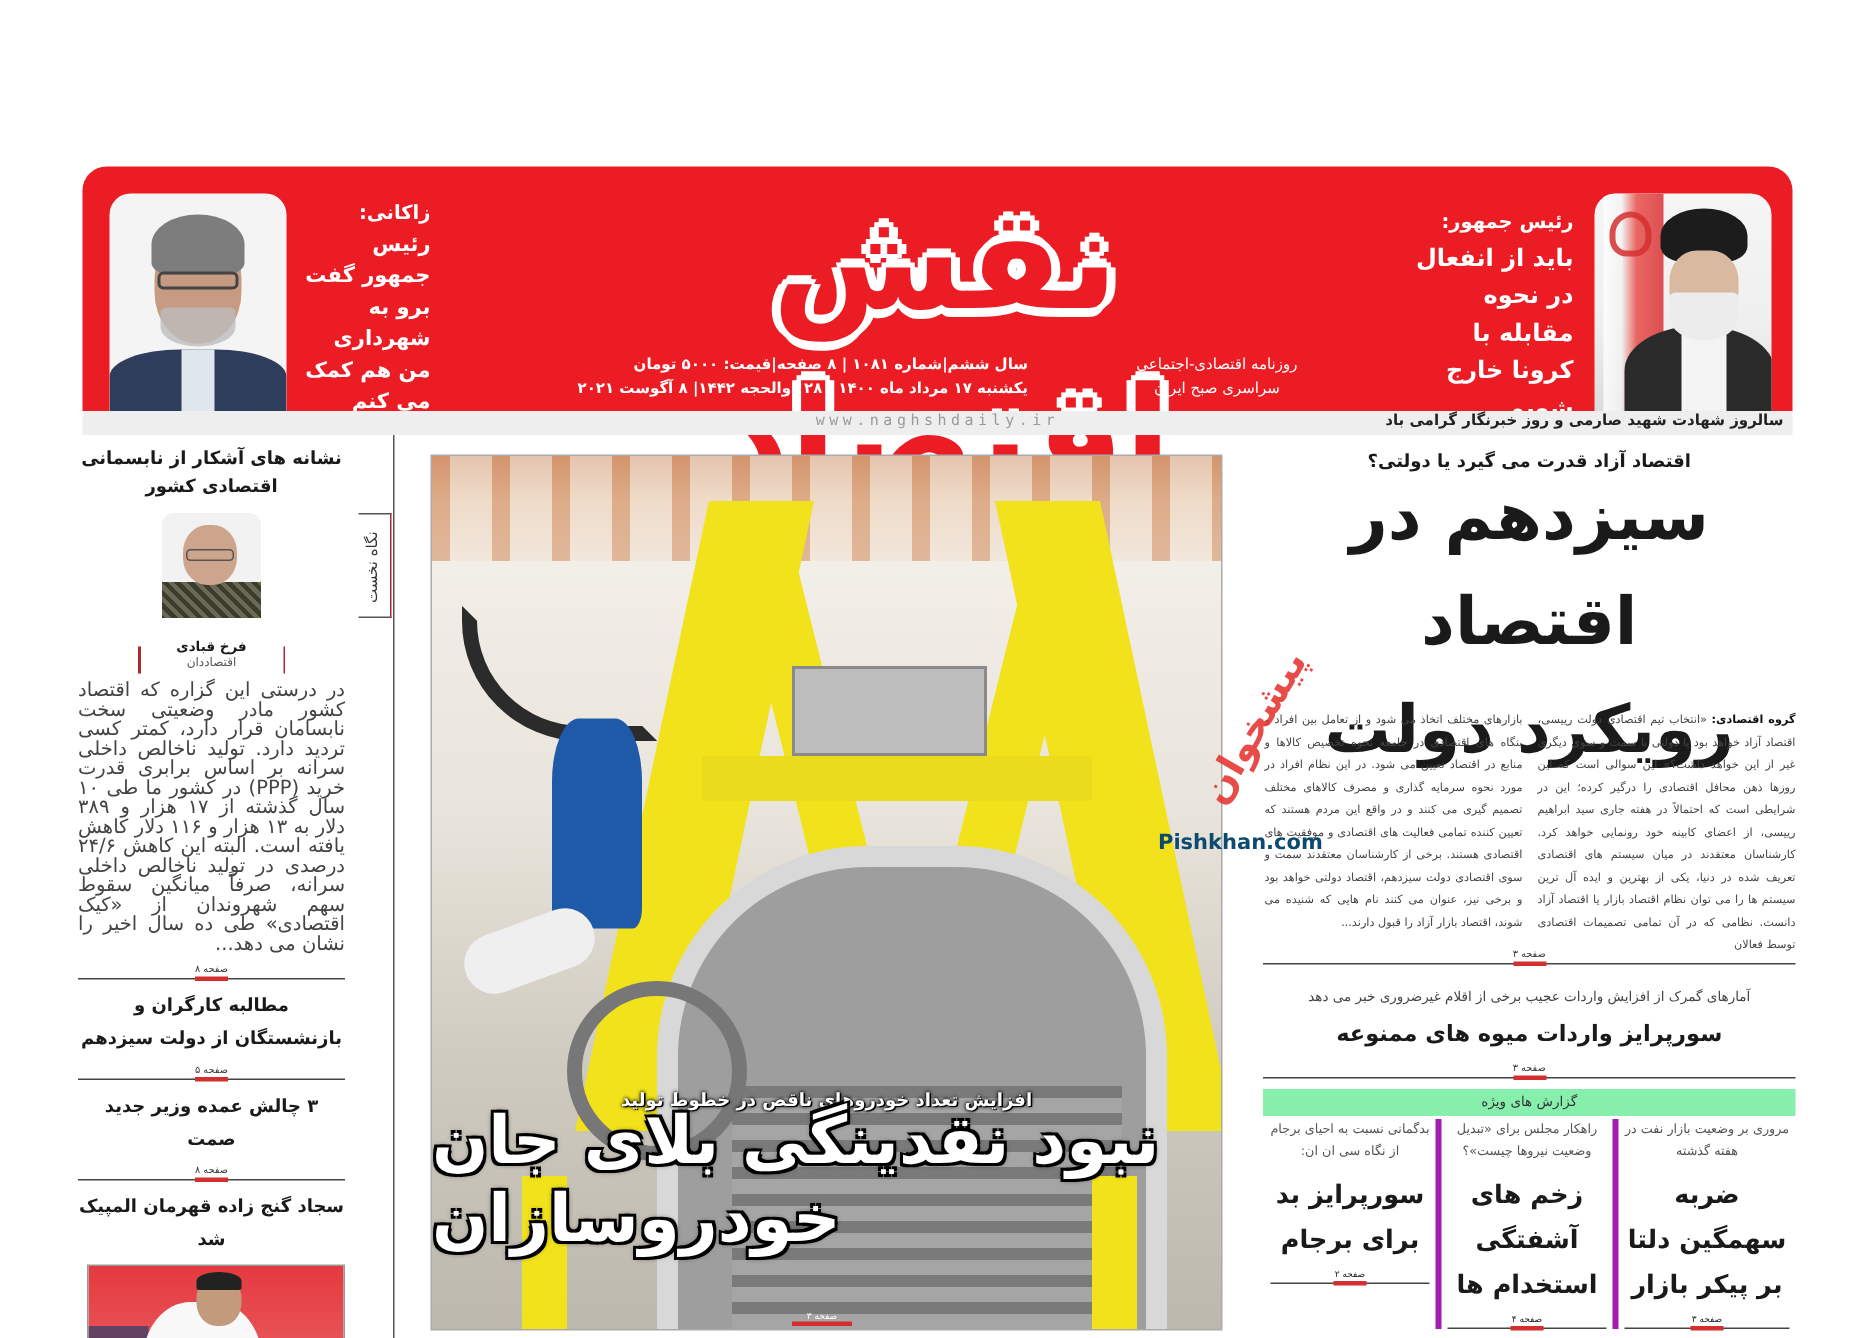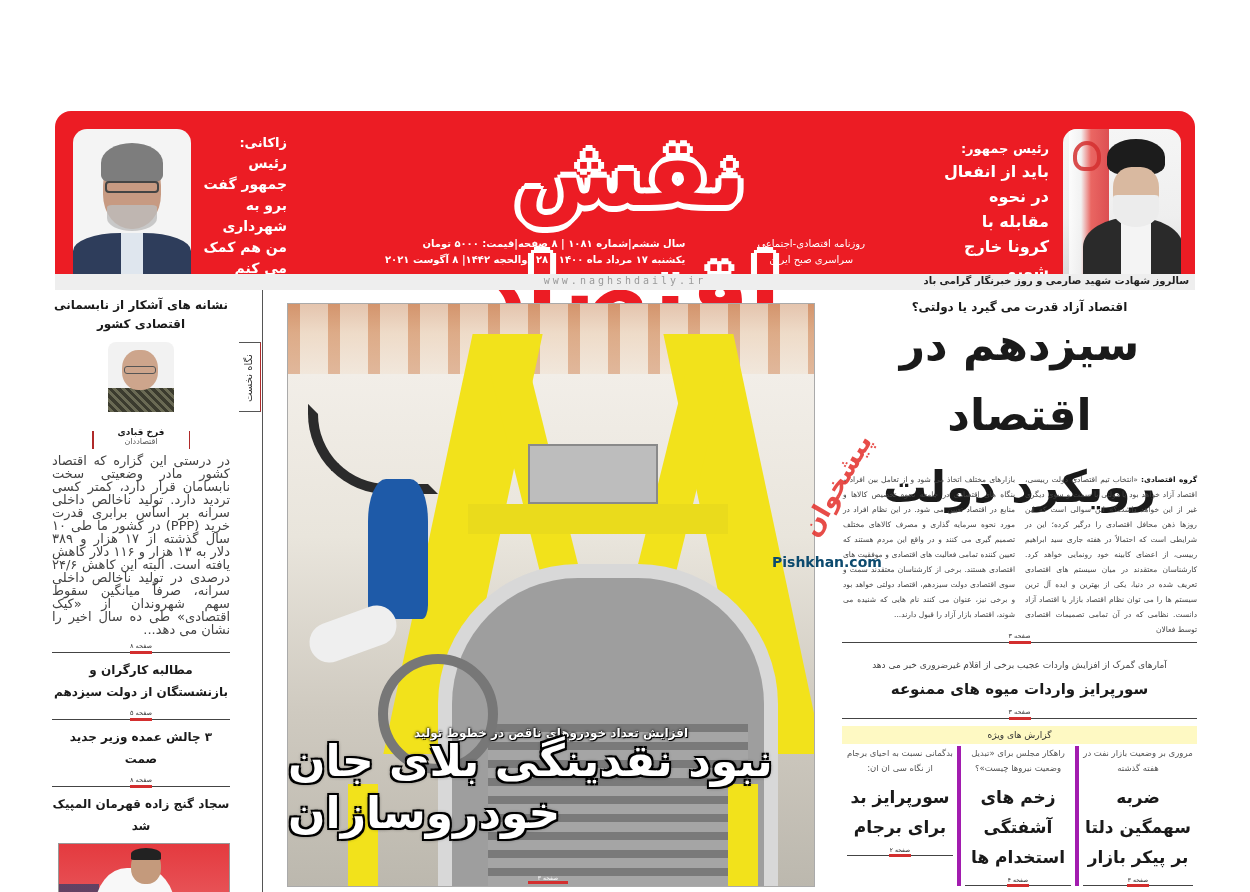--- a/index.html
+++ b/index.html
@@ -295,21 +295,21 @@
   }
   .watermark .fa { position: absolute; left: 8px; top: 0; font-size: 26px; font-weight: bold; color: #e53935; transform: rotate(-60deg); transform-origin: center; opacity: .9; }
   .watermark .en { position: absolute; left: 0; top: 84px; font-size: 14px; font-weight: bold; color: #0c4a6e; direction: ltr; }
 
   .import-block { position: absolute; top: 362px; left: 0; width: 355px; text-align: center; }
   .import-kicker { font-size: 9px; color: #444; line-height: 14px; }
   .import-title { font-size: 15px; font-weight: bold; line-height: 26px; margin-top: 4px; }
 
   .special-bar {
     position: absolute; top: 430px; left: 0; width: 355px; height: 18px;
-    background: #fef9c3; text-align: center; font-size: 9px; color: #333; line-height: 18px;
+    background: #86efac; text-align: center; font-size: 9px; color: #333; line-height: 18px;
   }
   .specials { position: absolute; top: 450px; left: 0; width: 355px; display: flex; direction: rtl; }
   .special { width: 118px; text-align: center; padding: 0 4px; position: relative; }
   .special + .special { border-right: 4px solid #a21caf; }
   .special .k { font-size: 8.5px; color: #555; line-height: 15px; height: 34px; }
   .special .t { font-size: 17px; font-weight: bold; line-height: 30px; margin-top: 2px; }
   .special .pref { font-size: 6px; margin-top: 4px; }
   .special .srule { height: 1px; background: #444; margin-top: 2px; position: relative; }
   .special .srule::after { content: ""; position: absolute; left: 50%; top: -1px; width: 22px; margin-left: -11px; height: 3px; background: #d32f2f; }
 </style>

